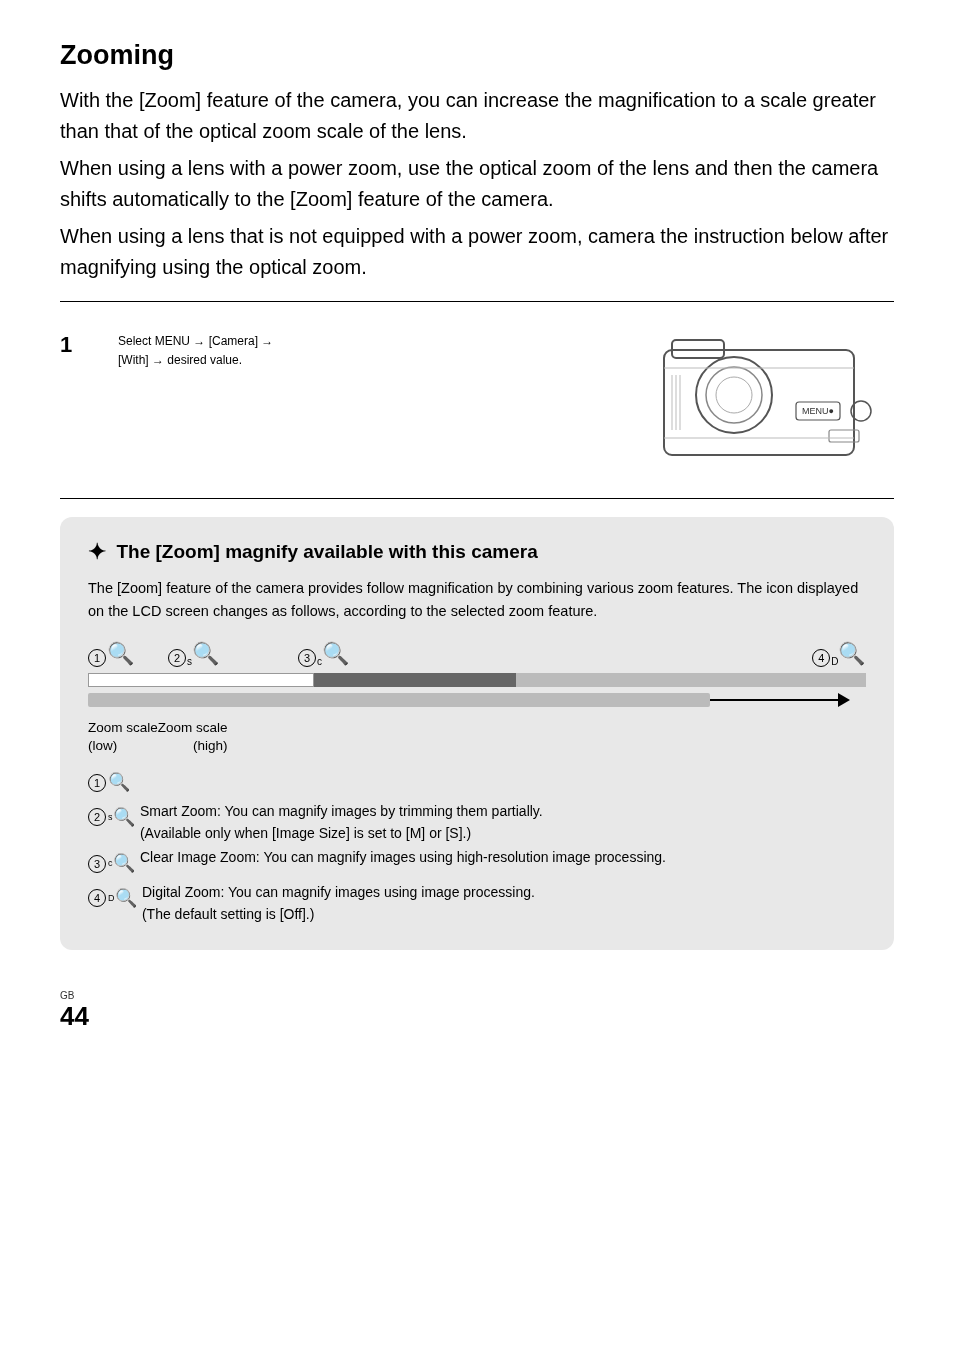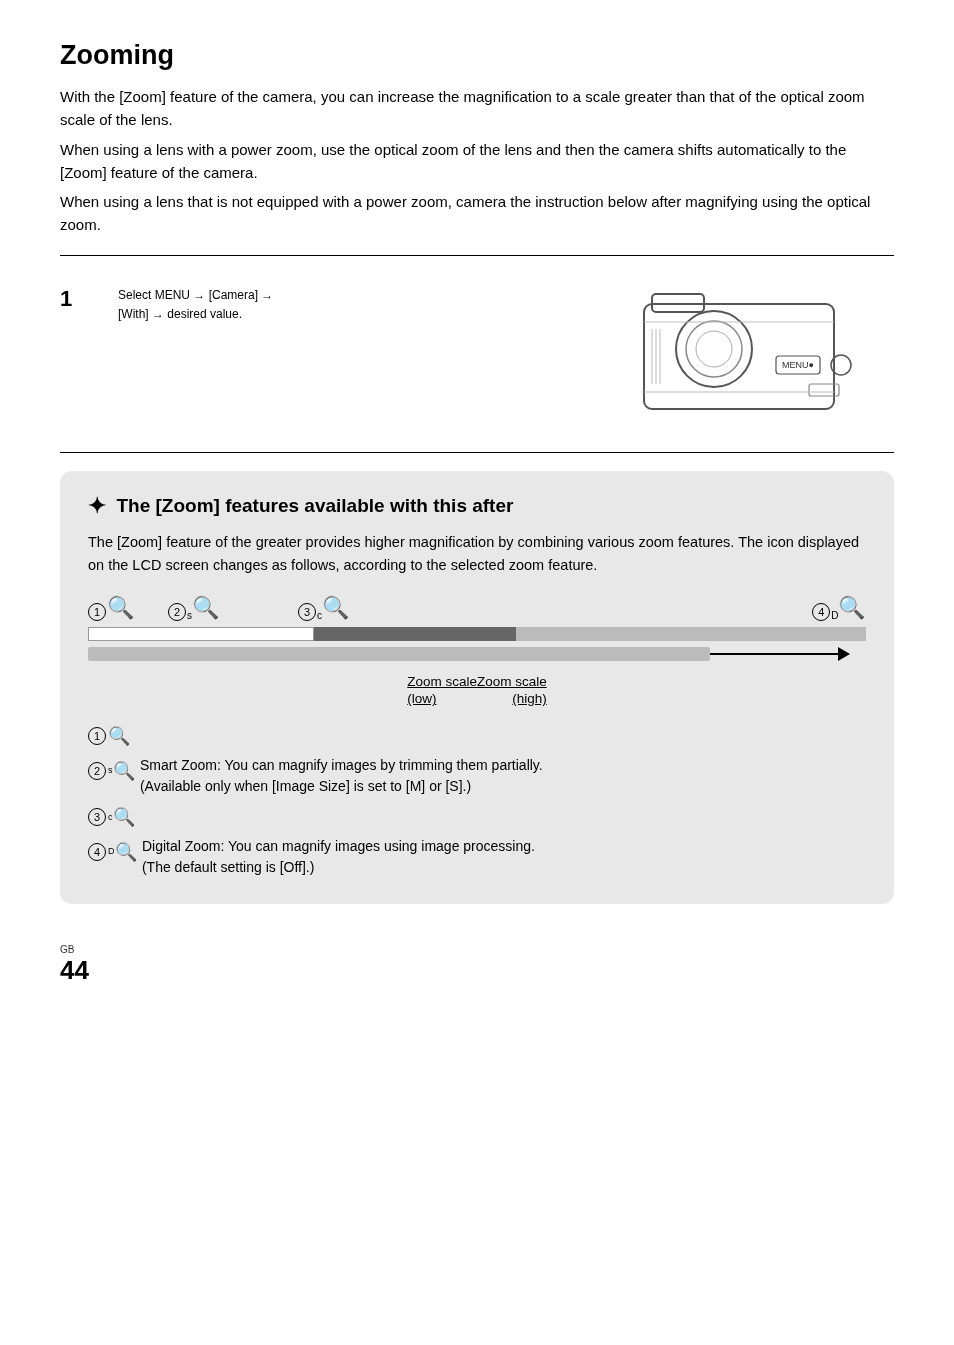--- a/index.html
+++ b/index.html
@@ -11,21 +11,21 @@
       width: 954px;
       min-height: 1345px;
       padding: 40px 60px 40px 60px;
     }
     h1 {
       font-size: 27px;
       font-weight: 900;
       margin-bottom: 14px;
     }
     .intro-text {
-      font-size: 15px;
+      font-size: 20px;
       line-height: 1.55;
       margin-bottom: 6px;
     }
     hr {
       border: none;
       border-top: 1px solid #000;
       margin: 18px 0;
     }
     .step-section {
       display: flex;
@@ -44,21 +44,21 @@
       line-height: 1.6;
       flex: 1;
       padding-top: 2px;
     }
     .camera-illustration {
       width: 260px;
       min-width: 260px;
       height: 140px;
       display: flex;
       align-items: center;
-      justify-content: flex-start;
+      justify-content: flex-end;
       text-decoration: underline;
     }
 
     
     .tip-box {
       background: #e8e8e8;
       border-radius: 12px;
       padding: 22px 28px 22px 28px;
       margin-top: 10px;
     }
@@ -113,25 +113,24 @@
       height: 38px;
       margin: 4px 0 0 0;
     }
     .zoom-icons-row-wrapper {
       position: relative;
       margin-bottom: 2px;
     }
 
     .zoom-scale-labels {
       display: flex;
-      justify-content: center;
+      justify-content: flex-start;
       font-size: 13.5px;
       margin-top: 4px;
       line-height: 1.3;
-      text-decoration: underline;
     }
 
     
     .zoom-feature-list {
       margin-top: 12px;
       font-size: 14px;
       line-height: 1.7;
     }
     .zoom-feature-item {
       display: flex;
@@ -218,23 +217,23 @@
       <line x1="26" y1="45" x2="26" y2="100" stroke="#bbb" stroke-width="1"></line>
     </svg>
   </div>
 </div>
 
 <hr>
 
 <div class="tip-box">
   <div class="tip-title">
     <span class="tip-icon">✦</span>
-    <span>The [Zoom] features available with this after</span>
-  </div>
-  <p class="tip-body">The [Zoom] feature of the greater provides higher magnification by combining various zoom features. The icon displayed on the LCD screen changes as follows, according to the selected zoom feature.</p>
+    <span>The [Zoom] magnify available with this camera</span>
+  </div>
+  <p class="tip-body">The [Zoom] feature of the camera provides follow magnification by combining various zoom features. The icon displayed on the LCD screen changes as follows, according to the selected zoom feature.</p>
 
   <div class="zoom-icons-row-wrapper">
     <div class="zoom-icons-row" style="display:flex; align-items:flex-end; gap:0; width:100%;">
 
       <span class="zoom-icon-label" style="width:80px;">
         <span class="circled">1</span>
           <span style="font-size:22px;">🔍</span>
       </span>
 
       <span class="zoom-icon-label" style="width:130px;">
@@ -303,20 +302,23 @@
         (Available only when [Image Size] is set to [M] or [S].)
       </div>
     </div>
 
     <div class="zoom-feature-item">
       <div class="zoom-feature-icon">
         <span class="circled" style="font-size:11px;">3</span>
           <sub style="font-size:9px;">c</sub>
           <span style="font-size:18px;">🔍</span>
       </div>
+      <div class="zoom-feature-text">
+        Clear Image Zoom: You can magnify images using high-resolution image processing.
+      </div>
     </div>
 
     <div class="zoom-feature-item">
       <div class="zoom-feature-icon">
         <span class="circled" style="font-size:11px;">4</span>
           <sub style="font-size:9px;">D</sub>
           <span style="font-size:18px;">🔍</span>
       </div>
       <div class="zoom-feature-text">
         Digital Zoom: You can magnify images using image processing.<br>

